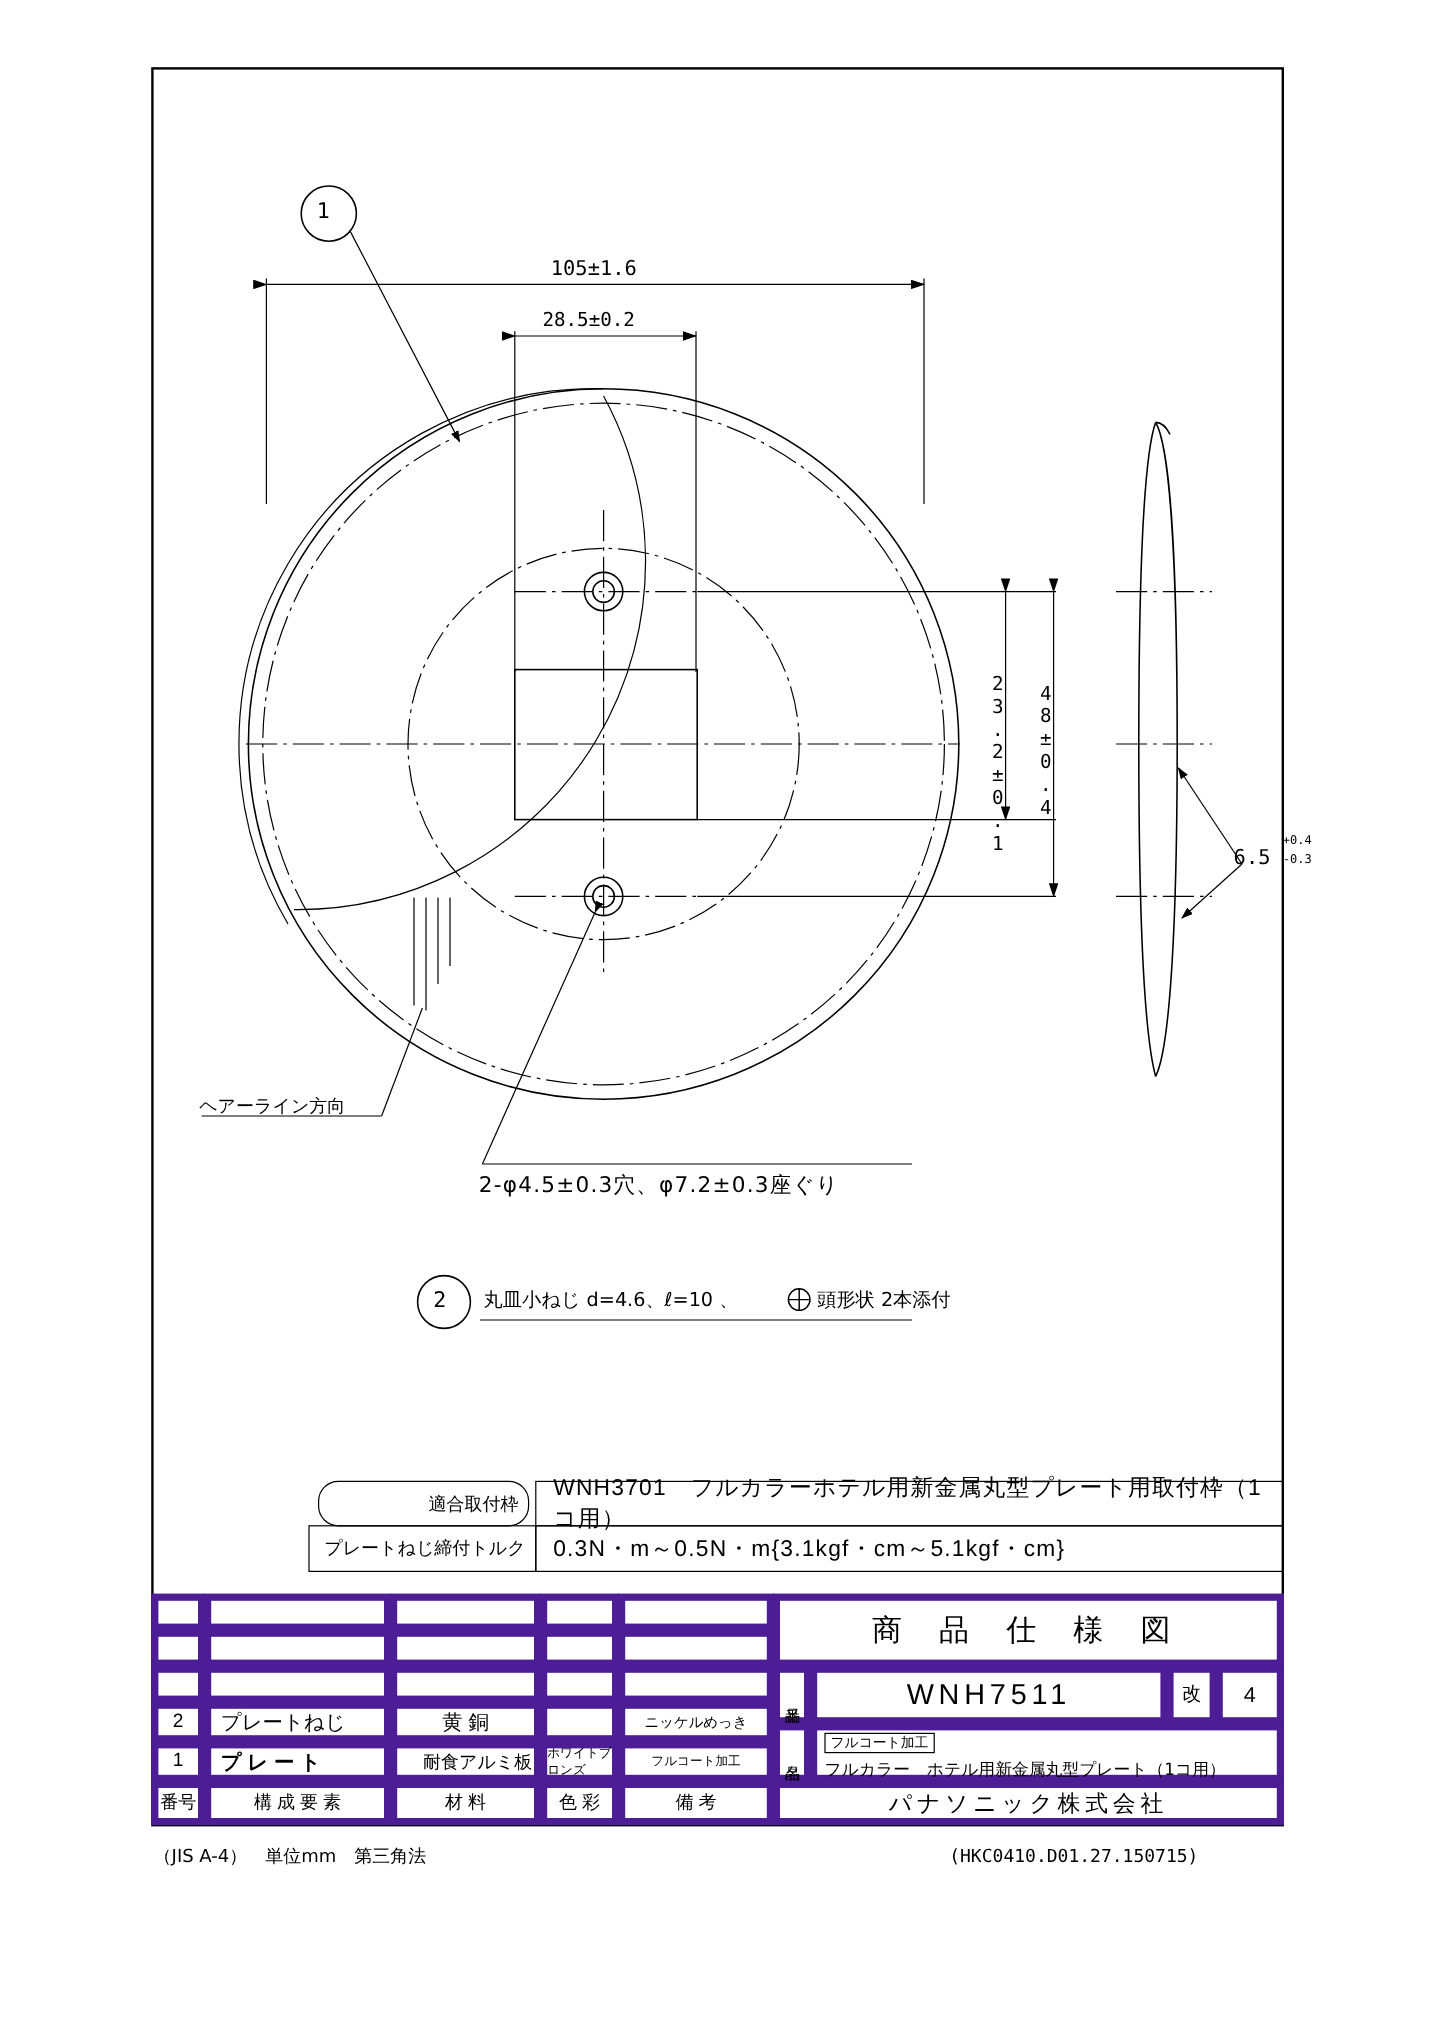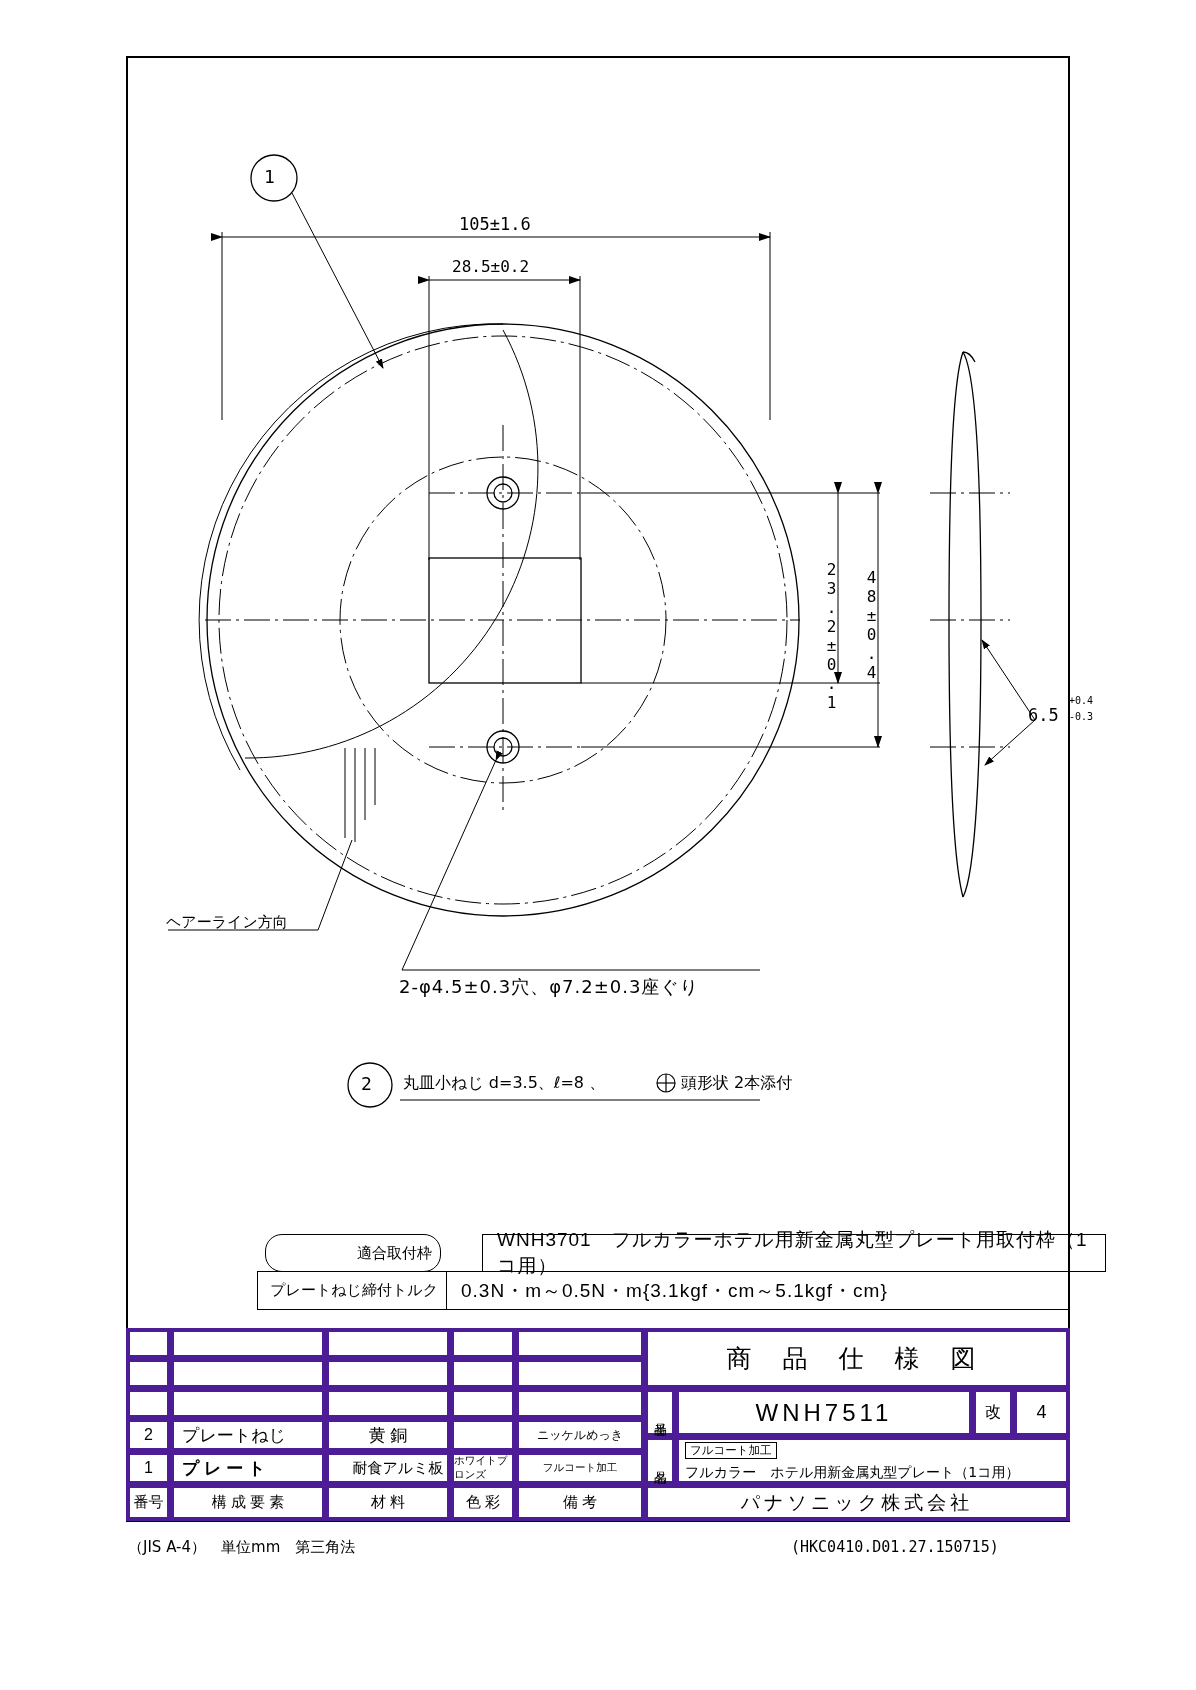--- a/index.html
+++ b/index.html
@@ -5,21 +5,21 @@
   html,body{margin:0;padding:0;background:#ffffff;}
   body{font-family:"Liberation Sans", sans-serif;color:#000;}
   #page{position:relative;width:1196px;height:1690px;background:#fff;overflow:hidden;}
   #frame{position:absolute;left:126px;top:56px;width:944px;height:1466px;border:2px solid #000;box-sizing:border-box;}
   svg{display:block;}
   .txt{position:absolute;white-space:nowrap;font-size:15px;letter-spacing:0px;}
   .jp{font-family:"DejaVu Sans", sans-serif;}
   .mono{font-family:"DejaVu Sans Mono", monospace;}
   
   #titleblock{position:absolute;left:126px;top:1328px;width:944px;height:194px;}
-  .cell{position:absolute;box-sizing:border-box;border:4px solid #4c1d95;display:flex;align-items:center;justify-content:center;font-size:16px;}
+  .cell{position:absolute;box-sizing:border-box;border:6px solid #4c1d95;display:flex;align-items:center;justify-content:center;font-size:16px;}
   .cellL{justify-content:flex-start;padding-left:8px;}
   .small{font-size:12px;}
   .xsmall{font-size:10.5px;}
   #fitbox{position:absolute;left:257px;top:1234px;width:813px;height:76px;}
   .fitrow{position:absolute;box-sizing:border-box;border:1px solid #000;display:flex;align-items:center;}
   .fitlab{justify-content:flex-end;padding-right:8px;font-size:15px;}
   .fitval{padding-left:14px;font-size:19px;letter-spacing:1px;}
   .footer{position:absolute;font-size:15px;}
   .bigtitle{font-size:25px;letter-spacing:12px;}
   .modelno{font-size:24px;letter-spacing:4px;}
@@ -145,31 +145,31 @@
   <div class="txt mono" style="left:1028px;top:705px;font-size:17px;">6.5</div>
   <div class="txt mono" style="left:1069px;top:695px;font-size:10px;">+0.4</div>
   <div class="txt mono" style="left:1069px;top:711px;font-size:10px;">-0.3</div>
 
   <div class="txt jp" style="left:166px;top:913px;font-size:15px;">ヘアーライン方向</div>
   <div class="txt jp" style="left:399px;top:975px;font-size:18px;letter-spacing:1px;">2-φ4.5±0.3穴、φ7.2±0.3座ぐり</div>
 
   <div class="txt mono" style="left:264px;top:166px;font-size:18px;">1</div>
   <div class="txt mono" style="left:361px;top:1073px;font-size:18px;">2</div>
 
-  <div class="txt jp" style="left:403px;top:1073px;font-size:16px;">丸皿小ねじ d=3.5、ℓ=8 、</div>
+  <div class="txt jp" style="left:403px;top:1073px;font-size:16px;">丸皿小ねじ d=4.6、ℓ=10 、</div>
   <svg style="position:absolute;left:655px;top:1072px;" width="22" height="22">
     <circle cx="11" cy="11" r="9" fill="none" stroke="#000" stroke-width="1.2"></circle>
     <line x1="11" y1="2" x2="11" y2="20" stroke="#000" stroke-width="1.2"></line>
     <line x1="2" y1="11" x2="20" y2="11" stroke="#000" stroke-width="1.2"></line>
   </svg>
   <div class="txt jp" style="left:681px;top:1073px;font-size:16px;">頭形状 2本添付</div>
 
   <div id="fitbox">
     <div class="fitrow fitlab" style="left:8px;top:0;width:176px;height:38px;border-radius:17px;">適合取付枠</div>
-    <div class="fitrow fitval" style="left:189px;top:0;width:624px;height:38px;margin-left:36px;">WNH3701　フルカラーホテル用新金属丸型プレート用取付枠（1コ用）</div>
+    <div class="fitrow fitval" style="left:189px;top:0;width:624px;height:38px;">WNH3701　フルカラーホテル用新金属丸型プレート用取付枠（1コ用）</div>
     <div class="fitrow fitlab" style="left:0;top:37px;width:190px;height:39px;">プレートねじ締付トルク</div>
     <div class="fitrow fitval" style="left:189px;top:37px;width:624px;height:39px;">0.3N・m～0.5N・m{3.1kgf・cm～5.1kgf・cm}</div>
   </div>
 
   <div id="titleblock">
 
     <div class="cell" style="left:0;top:0;width:45px;height:31px;"></div>
     <div class="cell" style="left:44px;top:0;width:156px;height:31px;"></div>
     <div class="cell" style="left:199px;top:0;width:126px;height:31px;"></div>
     <div class="cell" style="left:324px;top:0;width:66px;height:31px;"></div>

